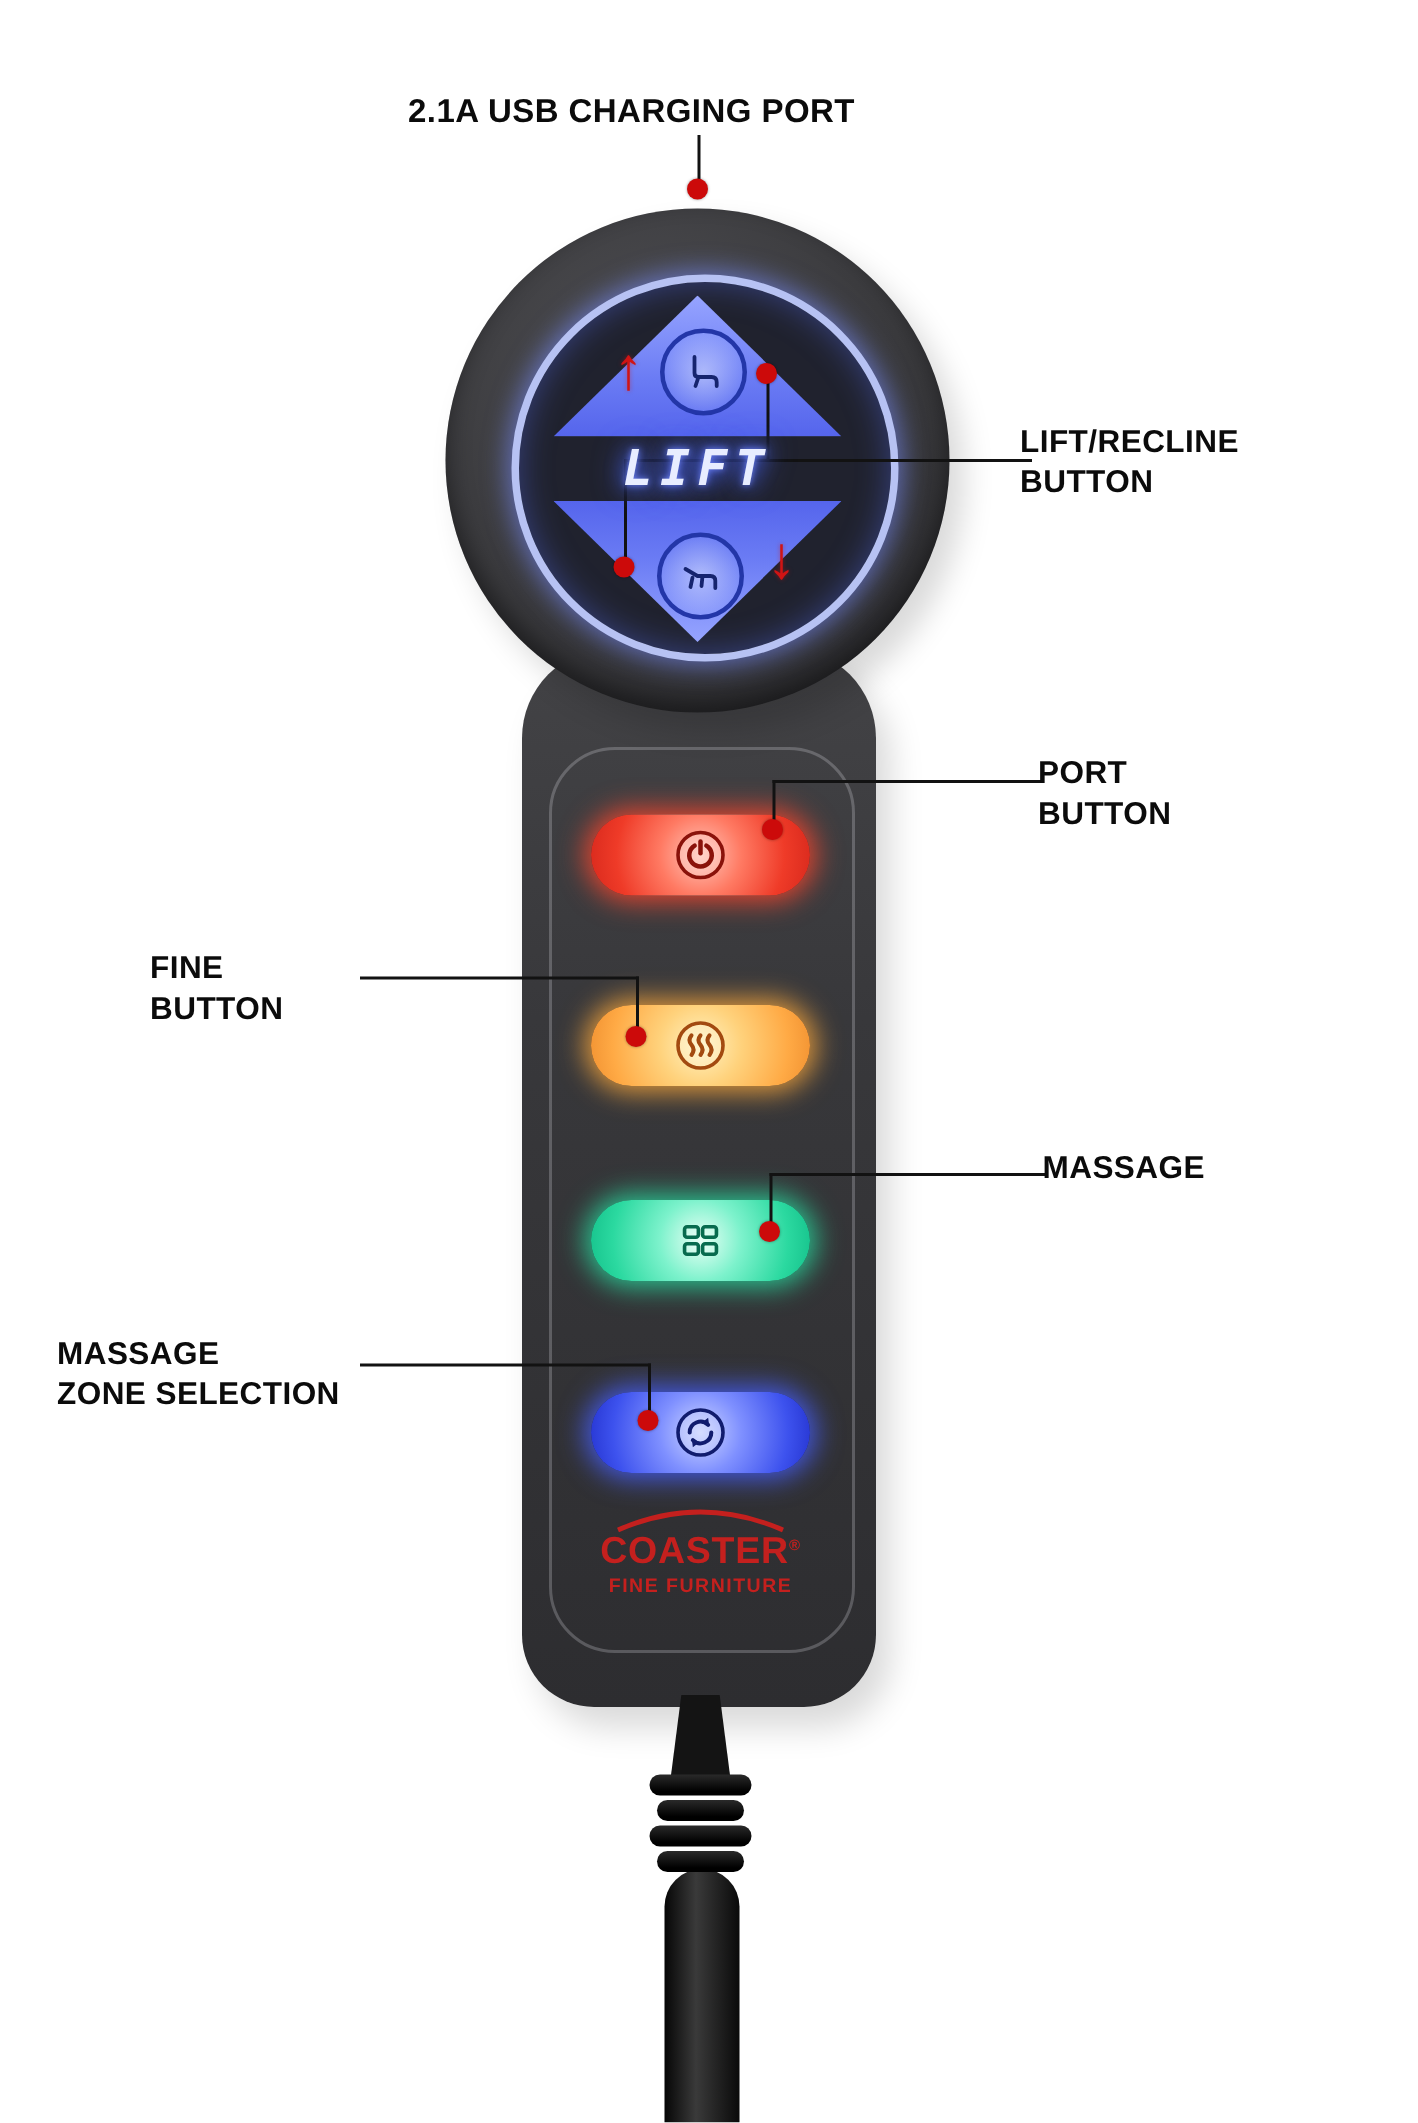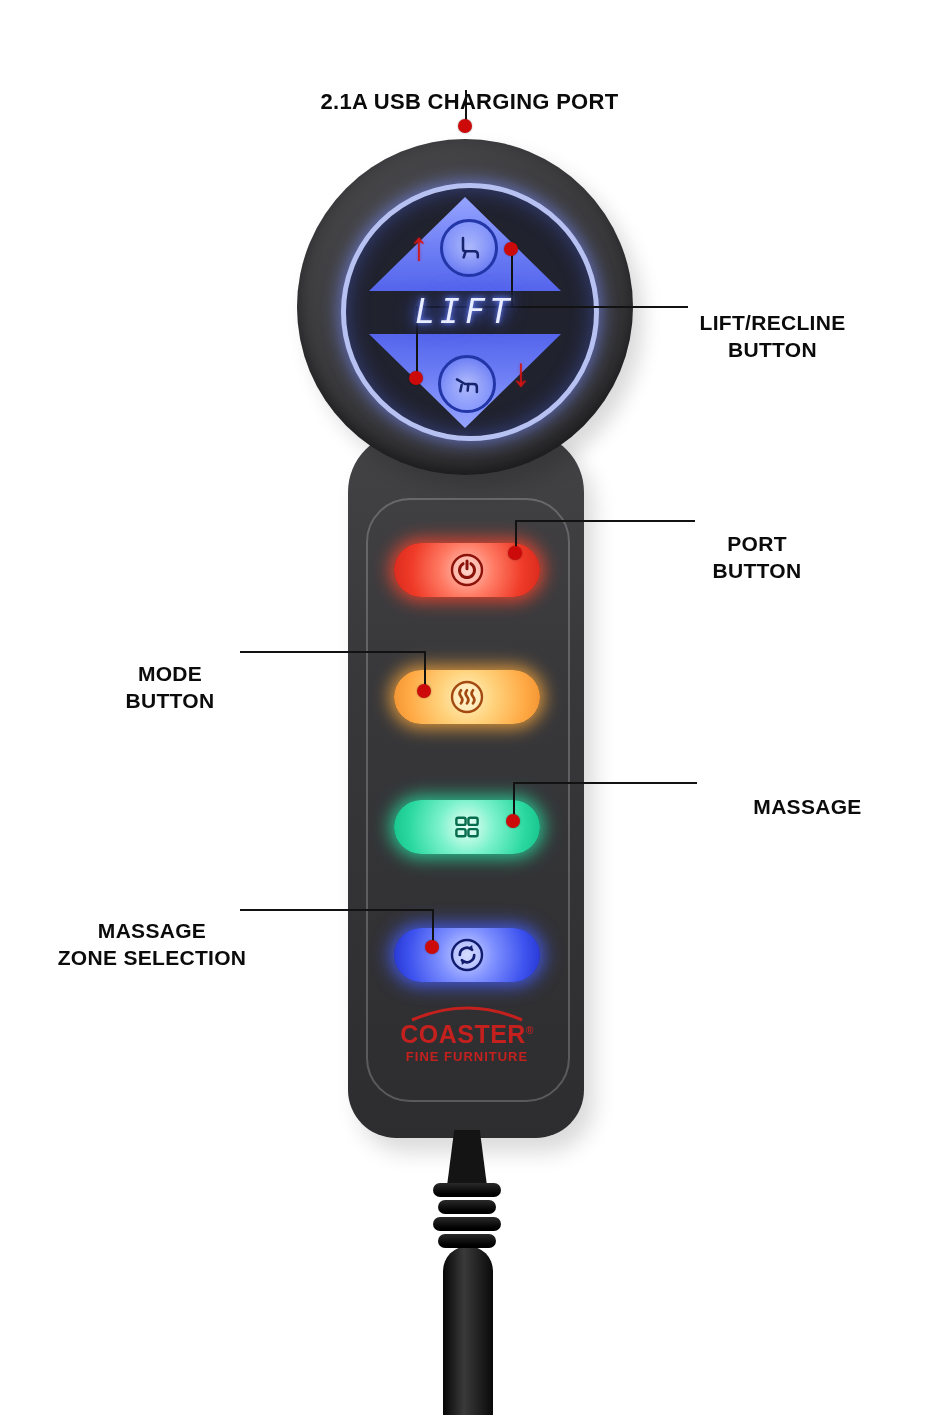--- a/index.html
+++ b/index.html
@@ -8,21 +8,21 @@
     background: #ffffff;
     font-family: "Liberation Sans", sans-serif;
     position: relative; overflow: hidden;
   }
   .layer { position: absolute; inset: 0; }
 
   
   .label {
     position: absolute; z-index: 10;
     font-weight: bold; color: #0b0b0b;
-    text-align: center; letter-spacing: .3px; margin-top: 28px;
+    letter-spacing: .3px;
   }
   .label span { display: block; font-size: 21px; line-height: 27px; }
   .label.single span { font-size: 22px; }
   .cline { position: absolute; background: #121212; z-index: 9; }
   .dot {
     position: absolute; z-index: 11;
     width: 14px; height: 14px; border-radius: 50%;
     background: #cc0a0a; box-shadow: 0 0 2px rgba(0,0,0,.4);
   }
 
@@ -45,21 +45,21 @@
     background: linear-gradient(180deg, #96a4ff 0%, #6a7bf4 60%, #5565ec 100%);
     filter: drop-shadow(0 0 6px rgba(150,170,255,.95));
   }
   .tri-up   { left: 369px; top: 197px; width: 192px; height: 94px; clip-path: polygon(50% 0, 100% 100%, 0 100%); }
   .tri-down { left: 369px; top: 334px; width: 192px; height: 94px; clip-path: polygon(0 0, 100% 0, 50% 100%);
               background: linear-gradient(0deg, #96a4ff 0%, #6a7bf4 60%, #5565ec 100%); }
   .lift-text {
     position: absolute; left: 341px; top: 292px; width: 248px; z-index: 12;
     text-align: center;
     font-family: "DejaVu Sans Mono", monospace;
-    font-style: italic; font-weight: normal; font-size: 33px; letter-spacing: 5px;
+    font-style: italic; font-weight: bold; font-size: 33px; letter-spacing: 5px;
     color: #e8edff;
     text-shadow: 0 0 5px #6d84ff, 0 0 14px #4a66ff, 0 0 22px #4a66ff;
   }
   .chair-btn {
     position: absolute; z-index: 5;
     width: 52px; height: 52px; border-radius: 50%;
     border: 3px solid #2336a8;
     background: radial-gradient(circle, rgba(225,232,255,.55) 0%, rgba(150,168,255,.25) 70%);
     display: flex; align-items: center; justify-content: center;
   }
@@ -248,21 +248,21 @@
 
   <div class="label" style="left:692px; top:502px; width:130px;">
     <span>PORT</span>
     <span>BUTTON</span>
   </div>
   <div class="cline" style="left:515px; top:520px; width:180px; height:2px;"></div>
   <div class="cline" style="left:515px; top:520px; width:2px; height:34px;"></div>
   <div class="dot" style="left:508px; top:546px;"></div>
 
   <div class="label" style="left:100px; top:632px; width:140px;">
-    <span>MODE</span>
+    <span>FINE</span>
     <span>BUTTON</span>
   </div>
   <div class="cline" style="left:240px; top:651px; width:186px; height:2px;"></div>
   <div class="cline" style="left:424px; top:651px; width:2px; height:41px;"></div>
   <div class="dot" style="left:417px; top:684px;"></div>
 
   <div class="label" style="left:695px; top:765px; width:225px;">
     <span>MASSAGE</span>
   </div>
   <div class="cline" style="left:513px; top:782px; width:184px; height:2px;"></div>

